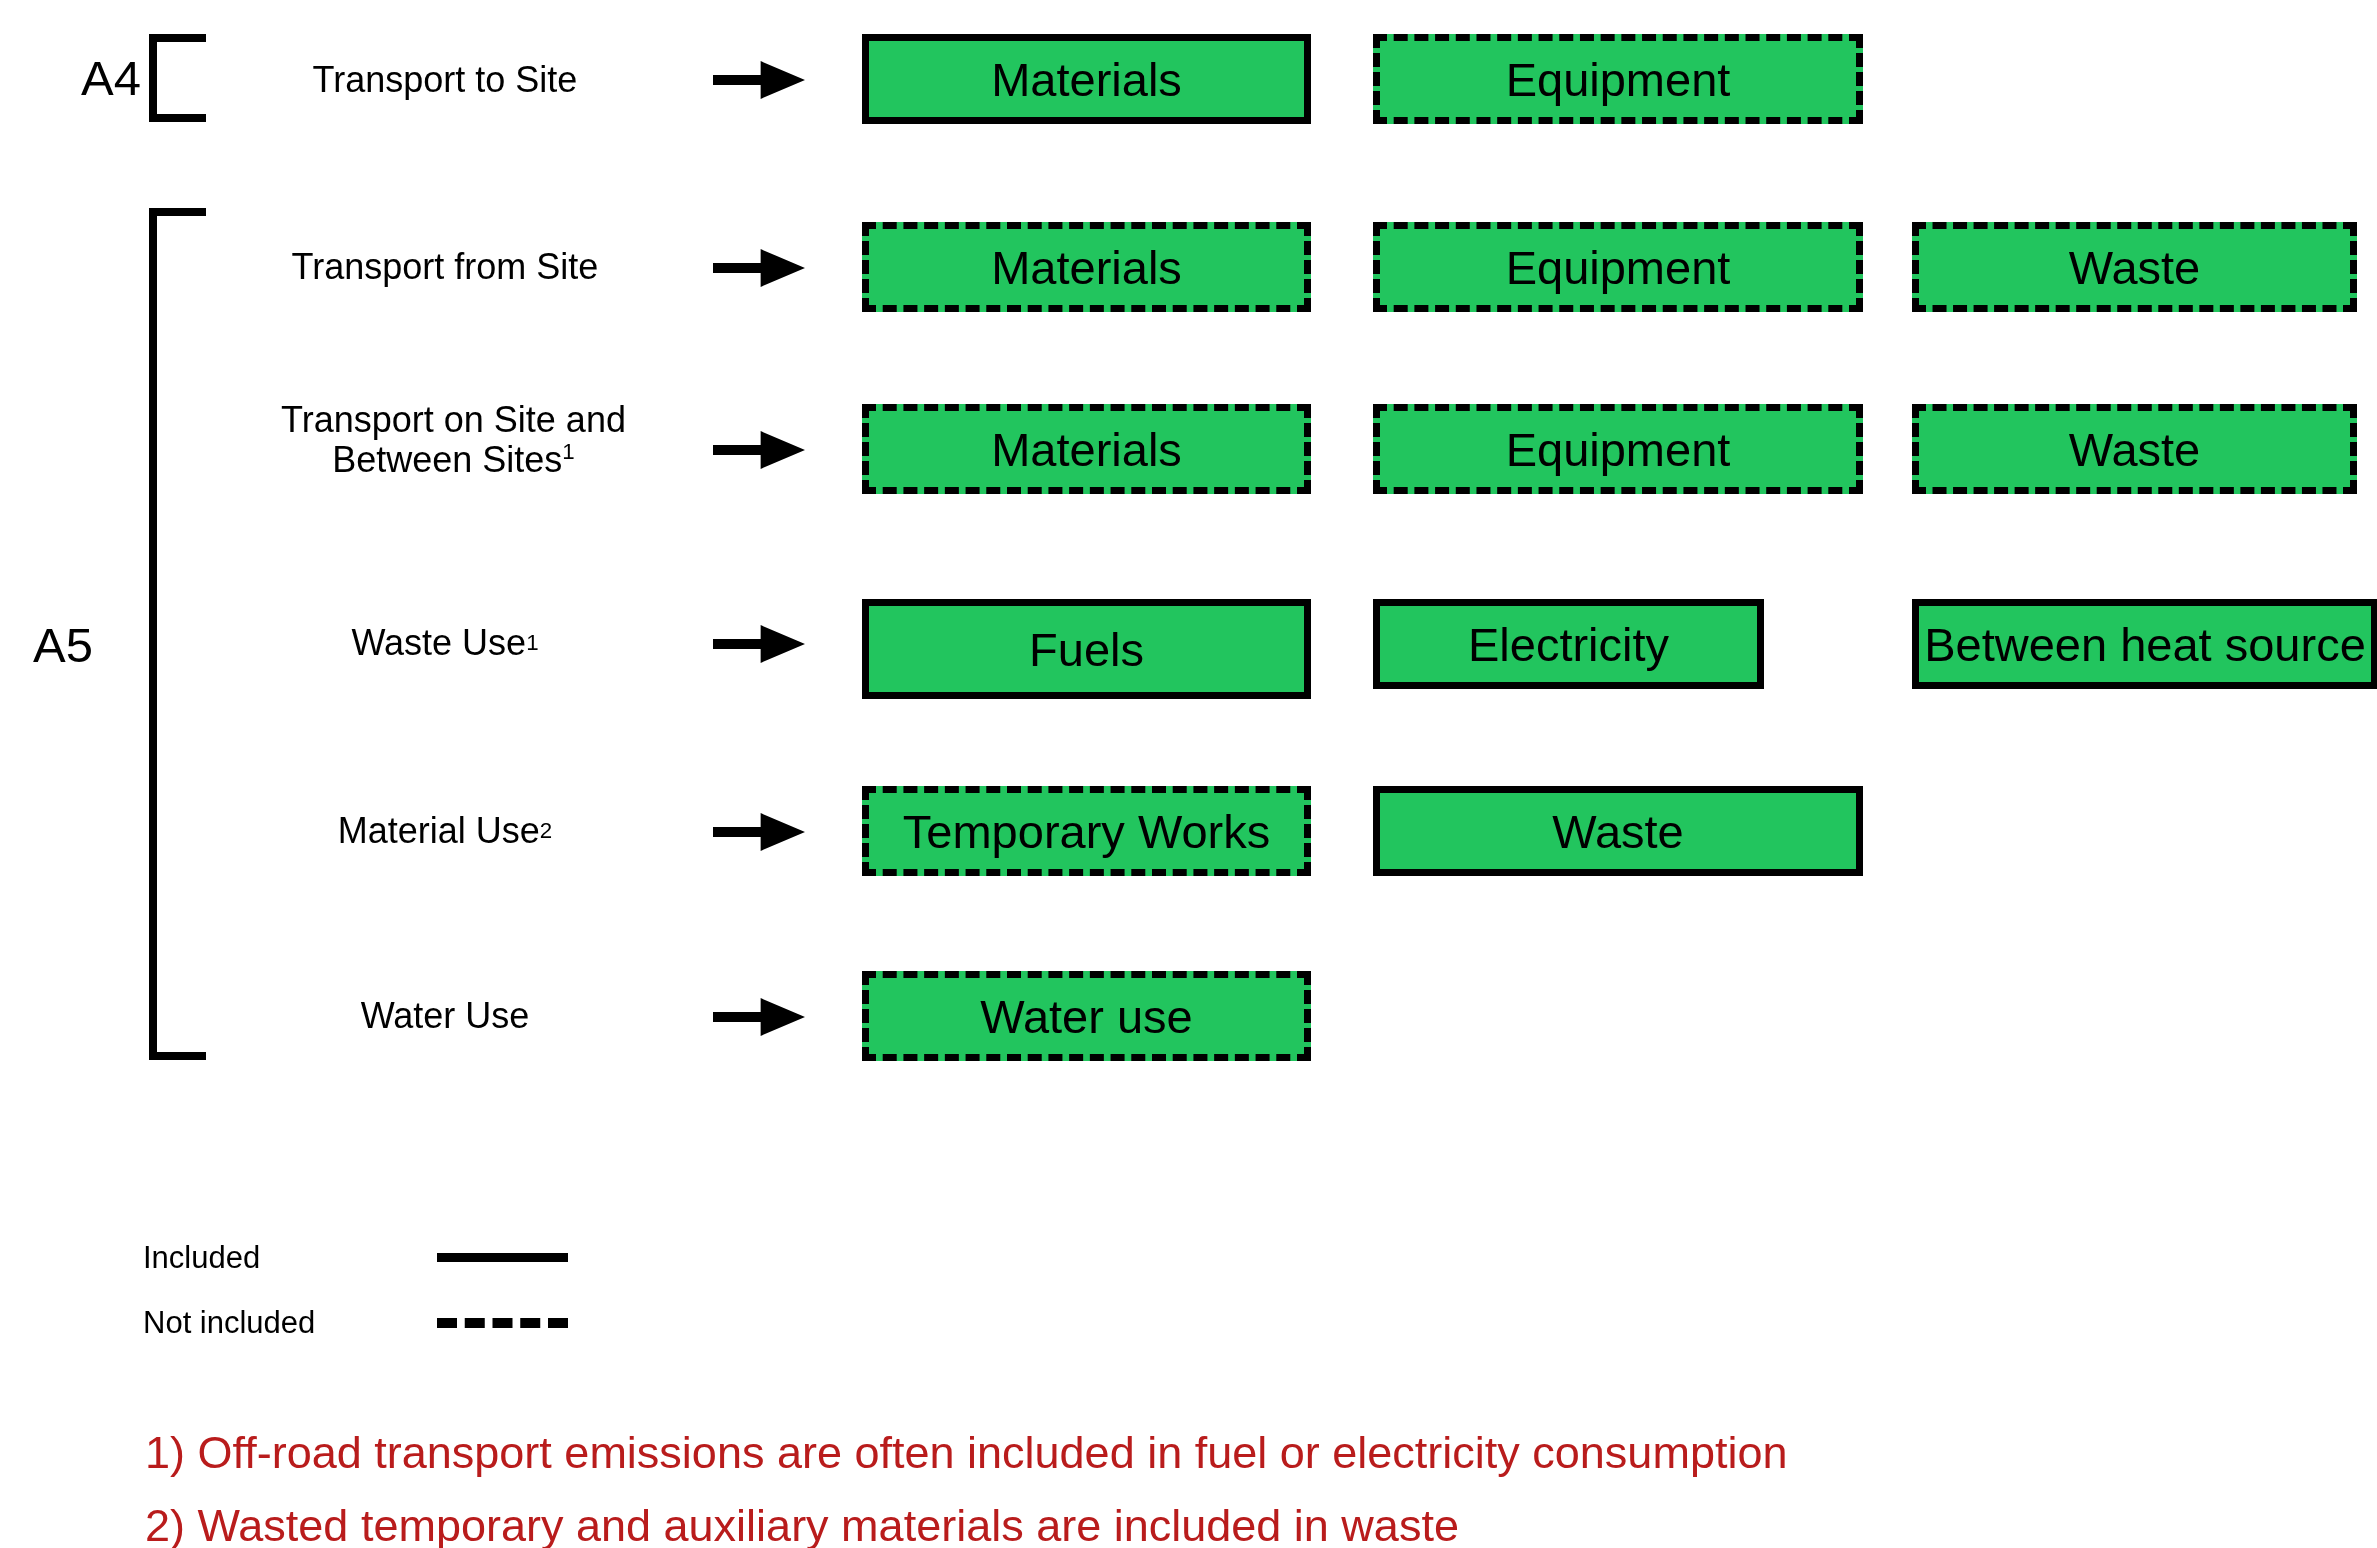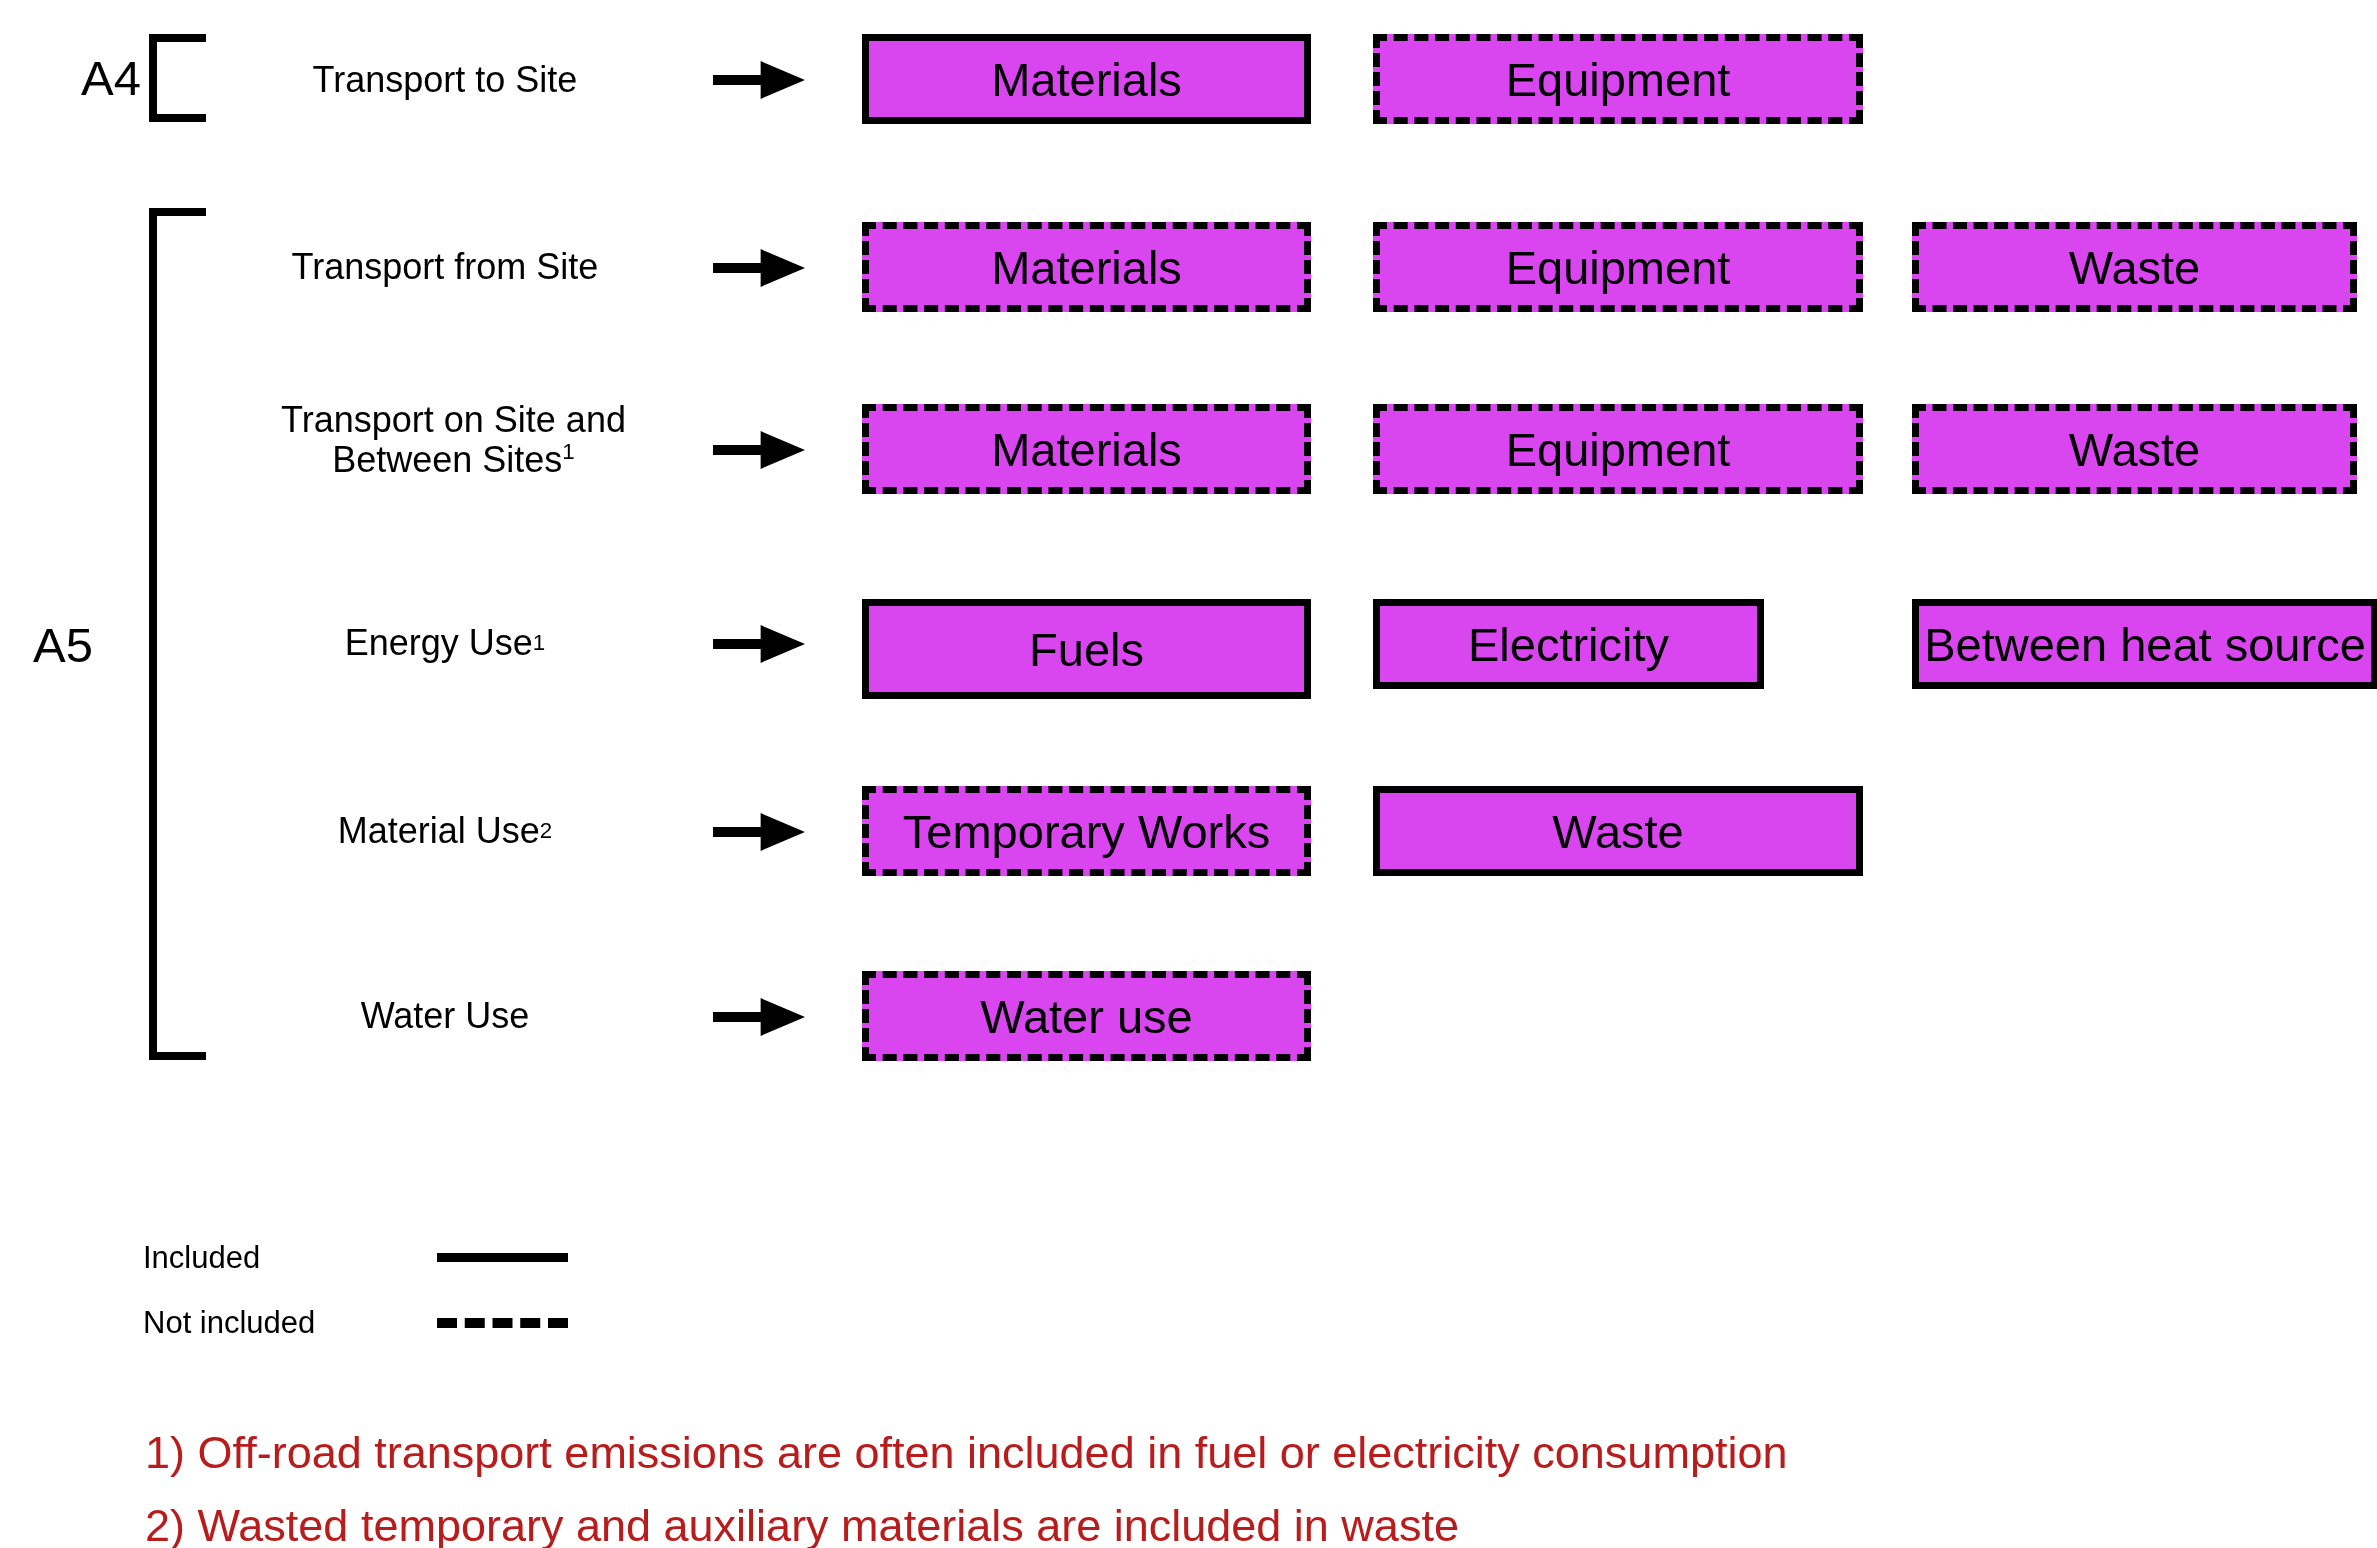--- a/index.html
+++ b/index.html
@@ -61,21 +61,21 @@
   
   .node-box {
     position: absolute;
     box-sizing: border-box;
     display: flex;
     align-items: center;
     justify-content: center;
     font-size: 47px;
     line-height: 1;
     color: #000;
-    background: #d946ef;
+    background: #22c55e;
     white-space: nowrap;
   }
   .node-box.included {
     border: 7.4px solid #000;
   }
   .node-box.not-included {
     border: 7.4px dashed #000;
   }
 
   
@@ -143,21 +143,21 @@
     <div style="text-align:center;"><span>Between Sites</span><sup>1</sup></div>
   </div>
   <svg class="arrow" viewBox="0 0 112 46" style="left:713px; top:431px; width:92px;">
     <path d="M0,17 L58,17 L58,0 L112,23 L58,46 L58,29 L0,29 Z" fill="#000"></path>
   </svg>
   <div class="node-box not-included" style="left:862px; top:404px; width:449px; height:90px;">Materials</div>
   <div class="node-box not-included" style="left:1373px; top:404px; width:490px; height:90px;">Equipment</div>
   <div class="node-box not-included" style="left:1912px; top:404px; width:445px; height:90px;">Waste</div>
 
   <div class="row-label" style="left:200px; top:617px; width:490px; height:52px;">
-    <span>Energy Use</span>
+    <span>Waste Use</span>
       <sup>1</sup>
   </div>
   <svg class="arrow" viewBox="0 0 112 46" style="left:713px; top:625px; width:92px;">
     <path d="M0,17 L58,17 L58,0 L112,23 L58,46 L58,29 L0,29 Z" fill="#000"></path>
   </svg>
   <div class="node-box included" style="left:862px; top:599px; width:449px; height:100px;">Fuels</div>
   <div class="node-box included" style="left:1373px; top:599px; width:391px; height:90px;">Electricity</div>
   <div class="node-box included" style="left:1912px; top:599px; width:466px; height:90px;">Between heat source</div>
 
   <div class="row-label" style="left:200px; top:805px; width:490px; height:52px;">

